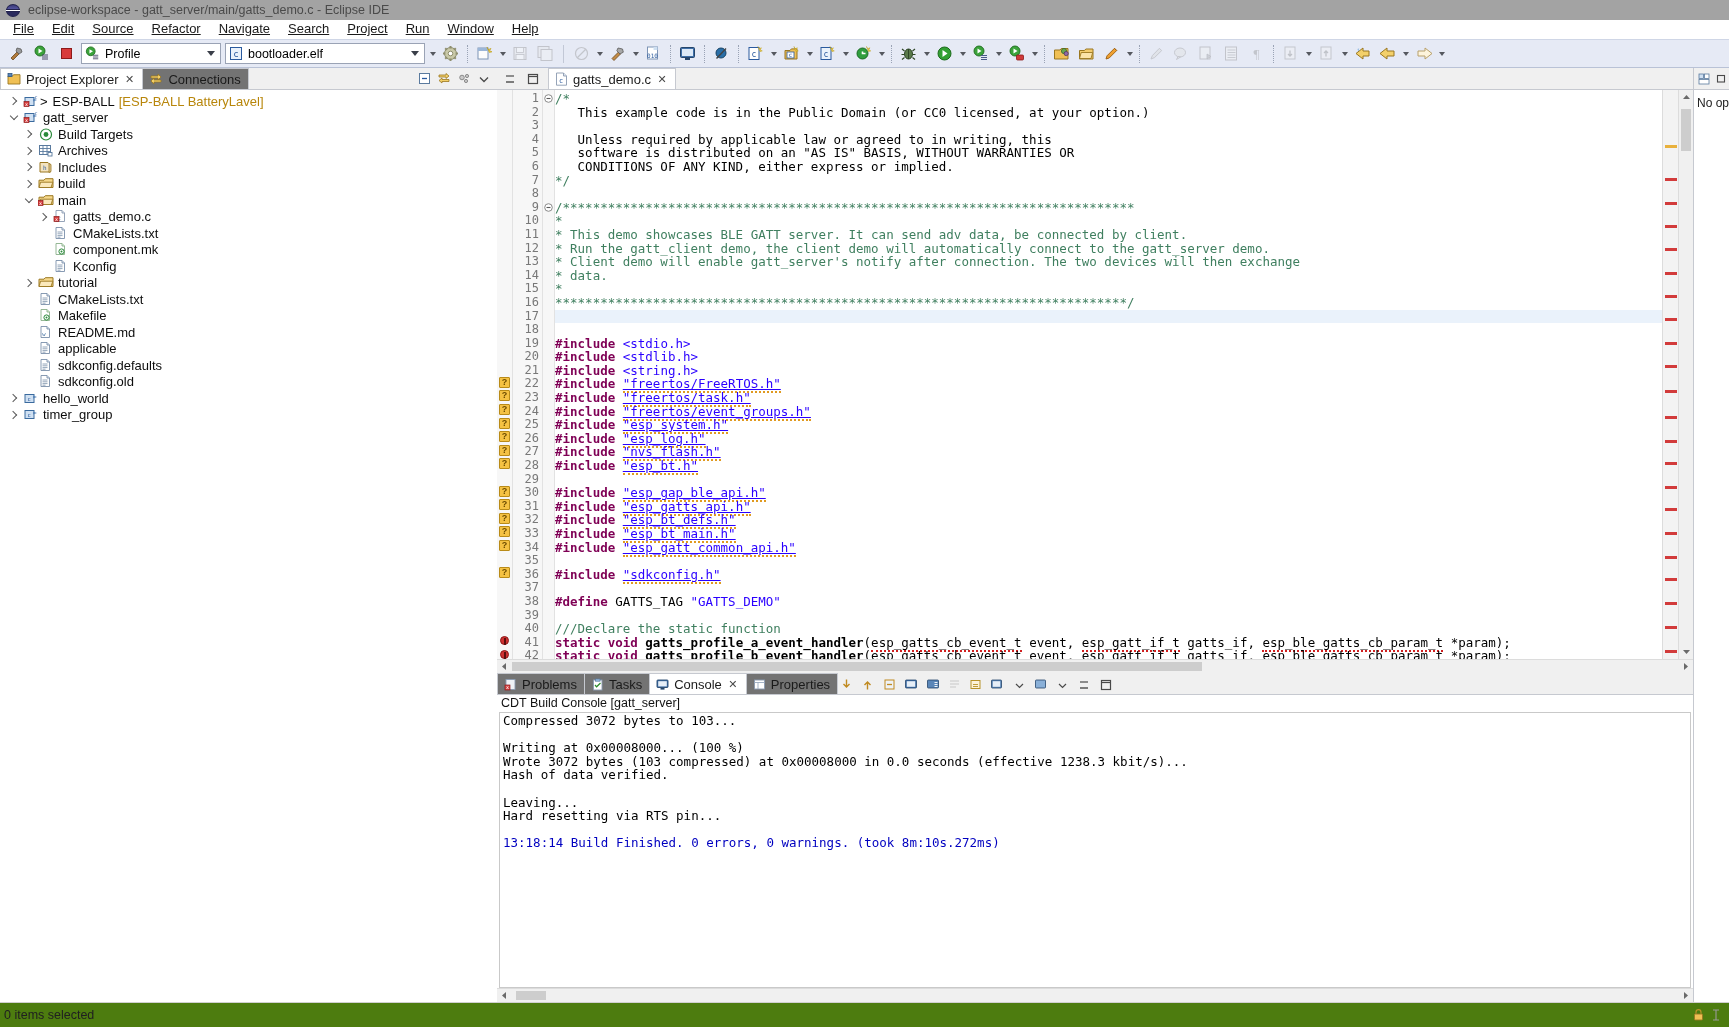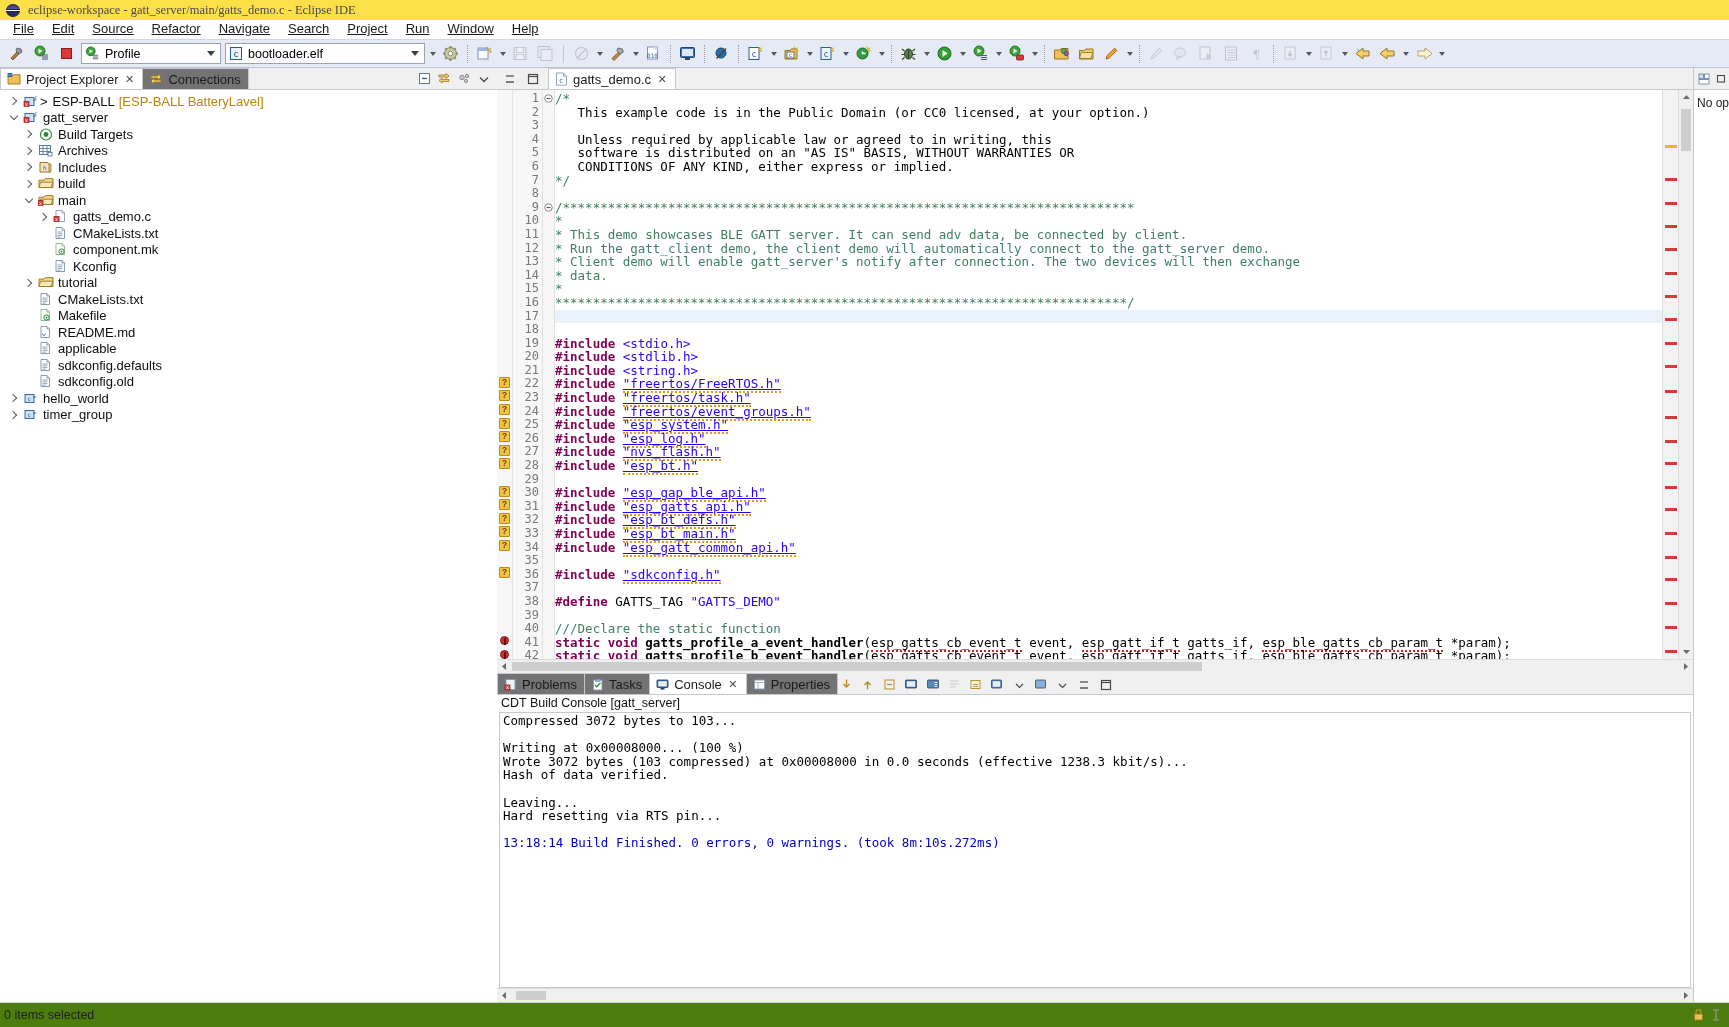--- a/index.html
+++ b/index.html
@@ -10,22 +10,22 @@
     background: #ffffff;
     font-family: "Liberation Sans", sans-serif;
     font-size: 13px;
     color: #000;
   }
   .app { width: 1729px; height: 1027px; display: flex; flex-direction: column; background: #f0f0f0; }
 
   
   .titlebar {
     height: 20px; display: flex; align-items: center; gap: 7px;
-    padding-left: 6px; background: #fde047; color: #4a4a4a;
-    font-size: 12.5px; flex: 0 0 auto; font-family: Liberation Serif, serif;
+    padding-left: 6px; background: #a3a3a3; color: #4a4a4a;
+    font-size: 12.5px; flex: 0 0 auto;
   }
   .title-icon { width: 15px; height: 15px; position: relative; }
   .title-icon .sphere {
     position: absolute; left: 0; top: 1px; width: 14px; height: 13px; border-radius: 50%;
     background: linear-gradient(180deg,#3b3b7a 0%,#5a5aa5 45%,#2a2a5e 55%,#2a2a5e 100%);
     border: 1px solid #22224d;
   }
   .title-icon .band {
     position: absolute; left: 0px; top: 6px; width: 14px; height: 3px; background: #ffffff;
     border-top: 1px solid #22224d; border-bottom: 1px solid #22224d;

